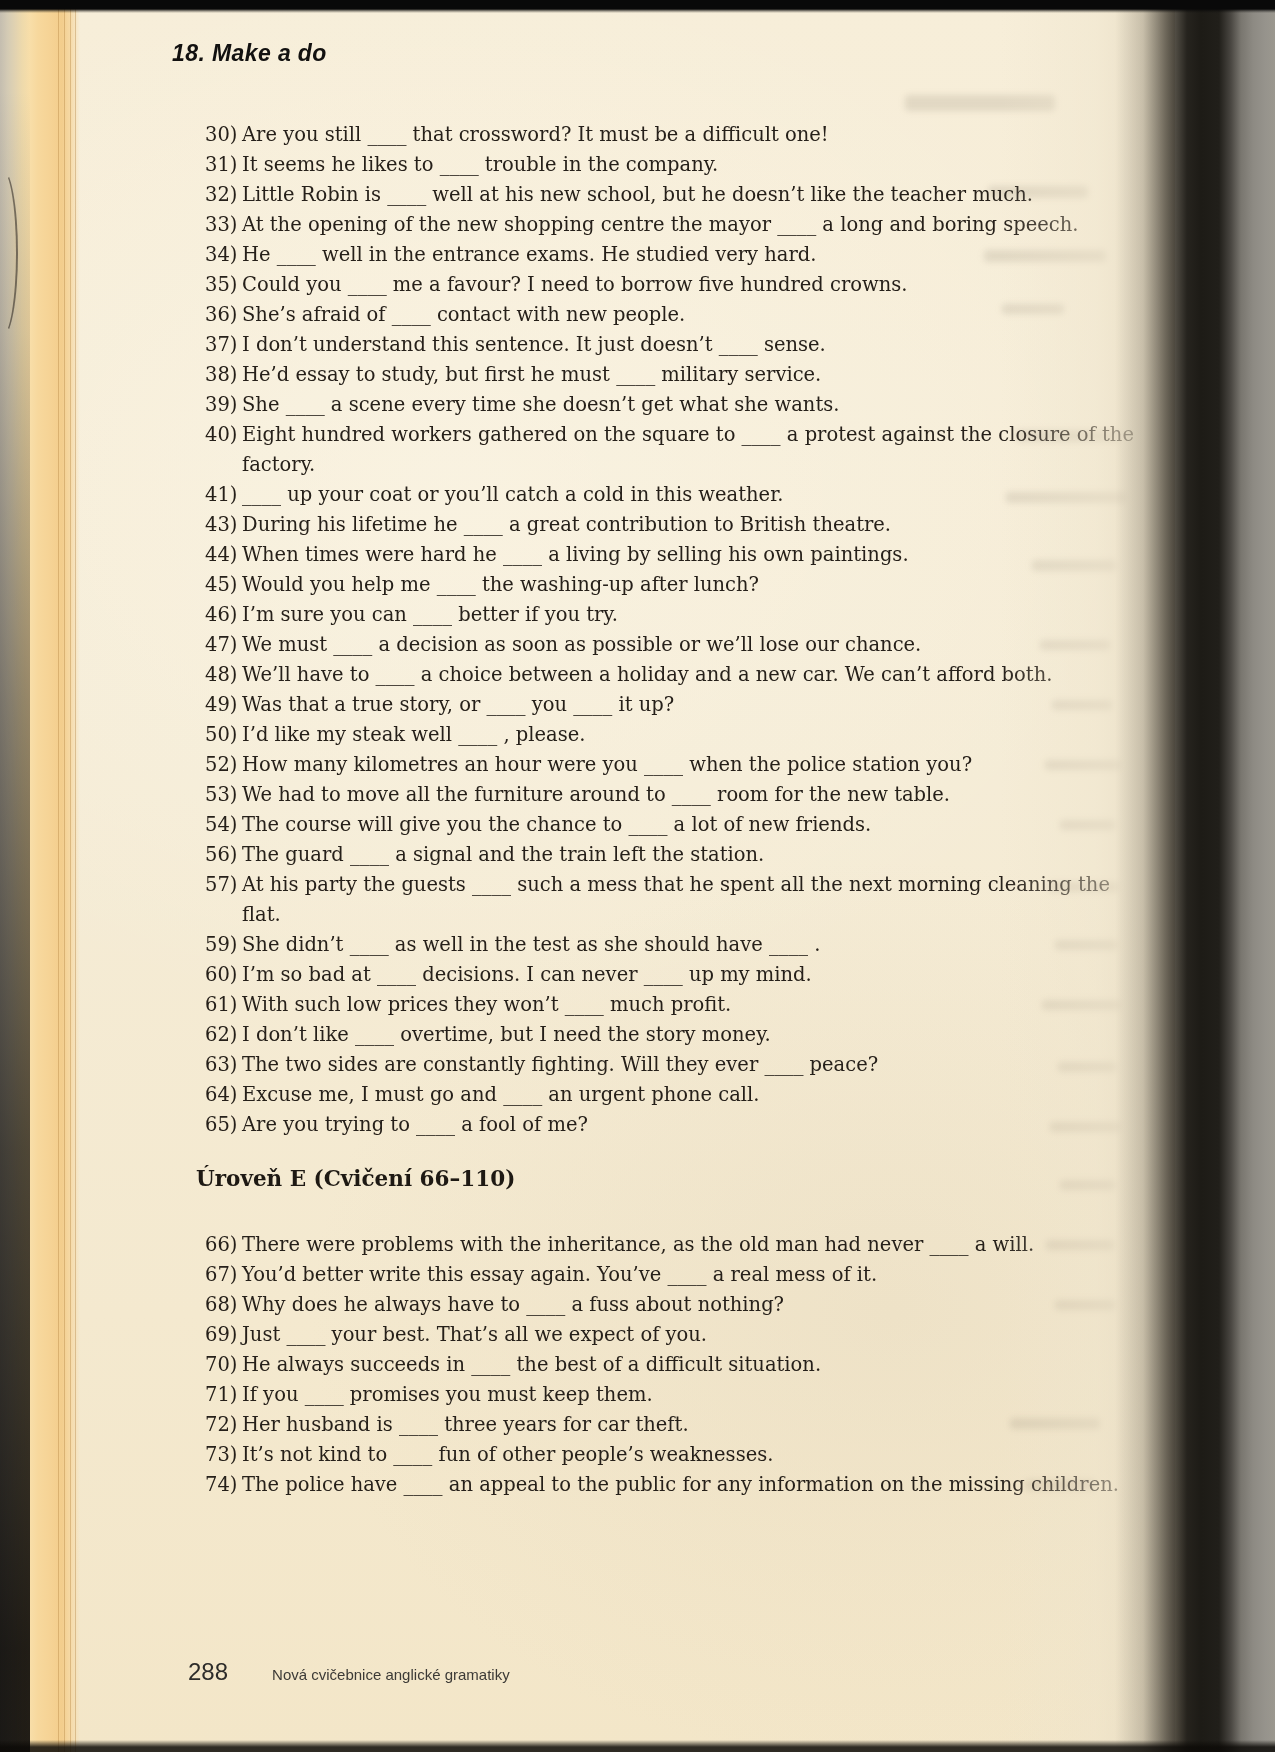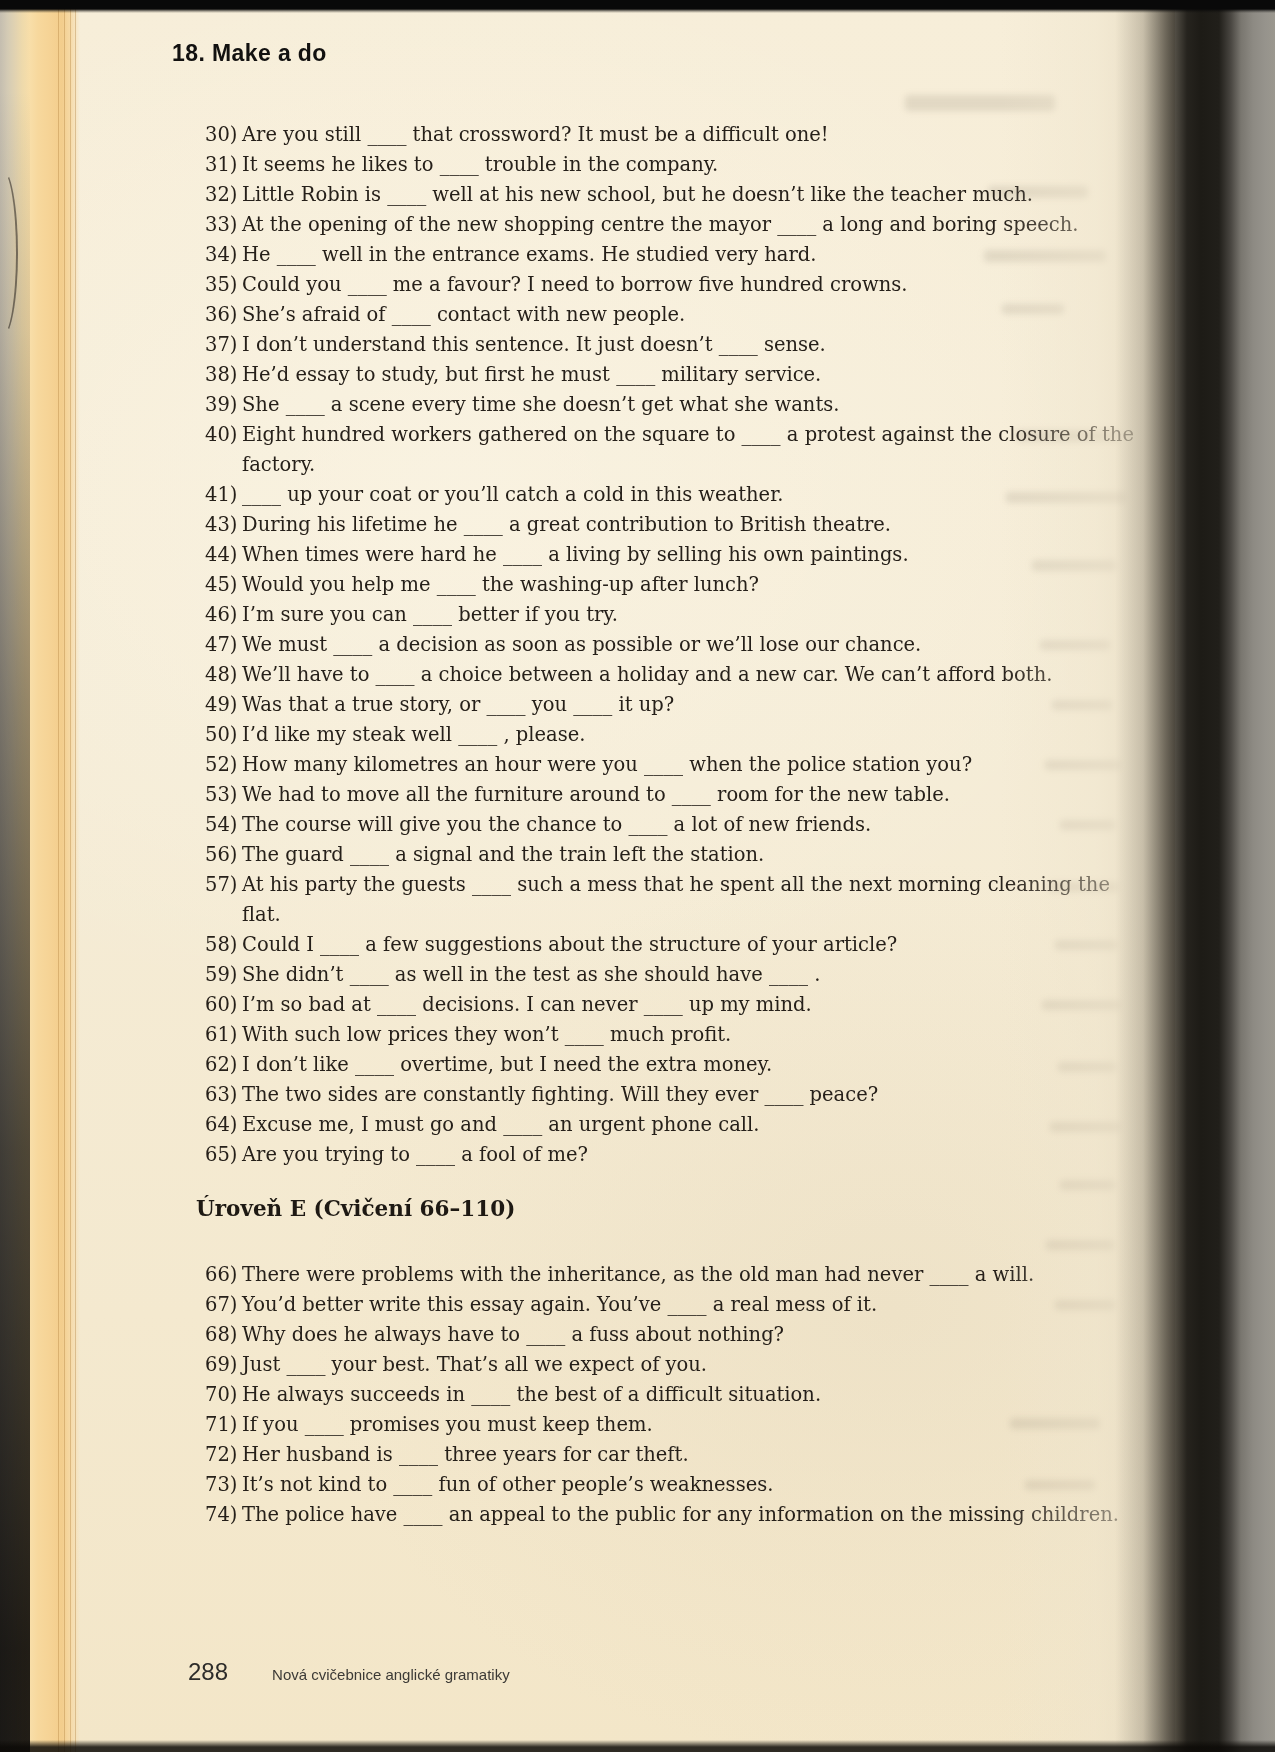--- a/index.html
+++ b/index.html
@@ -40,21 +40,21 @@
     background:linear-gradient(90deg,
       rgba(38,34,28,0) 0px, rgba(38,34,28,0.18) 28px, rgba(28,25,20,0.62) 52px,
       rgba(22,20,16,0.93) 72px, #1d1b16 86px, #211f1a 104px,
       #4a4742 116px, #79766f 126px, #8d8a83 138px, #96938c 150px, #9b988f 160px);}
   .smudge{position:absolute;background:rgba(118,106,88,0.16);filter:blur(3px);
     border-radius:4px;z-index:1;}
   
   .chapter-title{
     position:absolute;left:172px;top:40px;z-index:2;
     font-family:"Liberation Sans", sans-serif;
-    font-weight:bold;
+    font-weight:bold;font-style:italic;
     font-size:23px;letter-spacing:0.4px;color:#121110;
   }
   .content{position:absolute;left:205px;top:120px;width:1000px;z-index:2;}
   .ex-list .item{position:relative;padding-left:37px;}
   .ex-list .num{position:absolute;left:0;top:0;line-height:30px;font-size:19.5px;}
   .ex-list .line{line-height:30px;font-size:19.5px;white-space:nowrap;}
   .section-heading{
     margin:24px 0 36px -9px;
     font-size:21.5px;font-weight:bold;color:#1e1913;
     line-height:30px;
@@ -204,38 +204,34 @@
         <div class="item">
           <span class="num">56)</span>
           <div class="line">The guard ____ a signal and the train left the station.</div>
         </div>
         <div class="item">
           <span class="num">57)</span>
           <div class="line">At his party the guests ____ such a mess that he spent all the next morning cleaning the</div>
           <div class="line">flat.</div>
         </div>
         <div class="item">
-          <span class="num">58)</span>
-          <div class="line">Could I ____ a few suggestions about the structure of your article?</div>
-        </div>
-        <div class="item">
           <span class="num">59)</span>
           <div class="line">She didn’t ____ as well in the test as she should have ____ .</div>
         </div>
         <div class="item">
           <span class="num">60)</span>
           <div class="line">I’m so bad at ____ decisions. I can never ____ up my mind.</div>
         </div>
         <div class="item">
           <span class="num">61)</span>
           <div class="line">With such low prices they won’t ____ much profit.</div>
         </div>
         <div class="item">
           <span class="num">62)</span>
-          <div class="line">I don’t like ____ overtime, but I need the extra money.</div>
+          <div class="line">I don’t like ____ overtime, but I need the story money.</div>
         </div>
         <div class="item">
           <span class="num">63)</span>
           <div class="line">The two sides are constantly fighting. Will they ever ____ peace?</div>
         </div>
         <div class="item">
           <span class="num">64)</span>
           <div class="line">Excuse me, I must go and ____ an urgent phone call.</div>
         </div>
         <div class="item">

